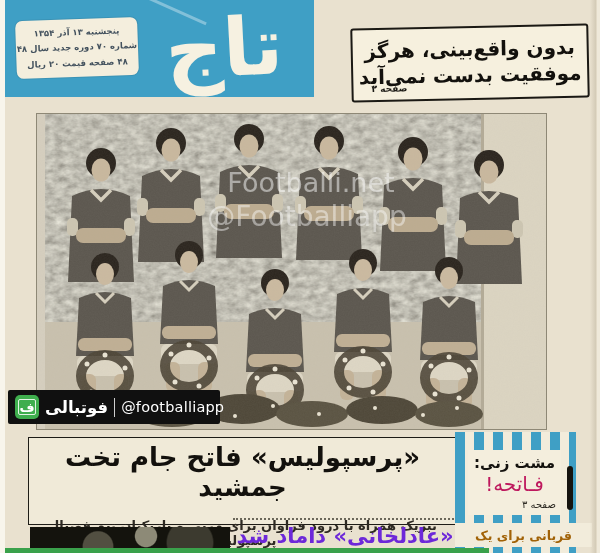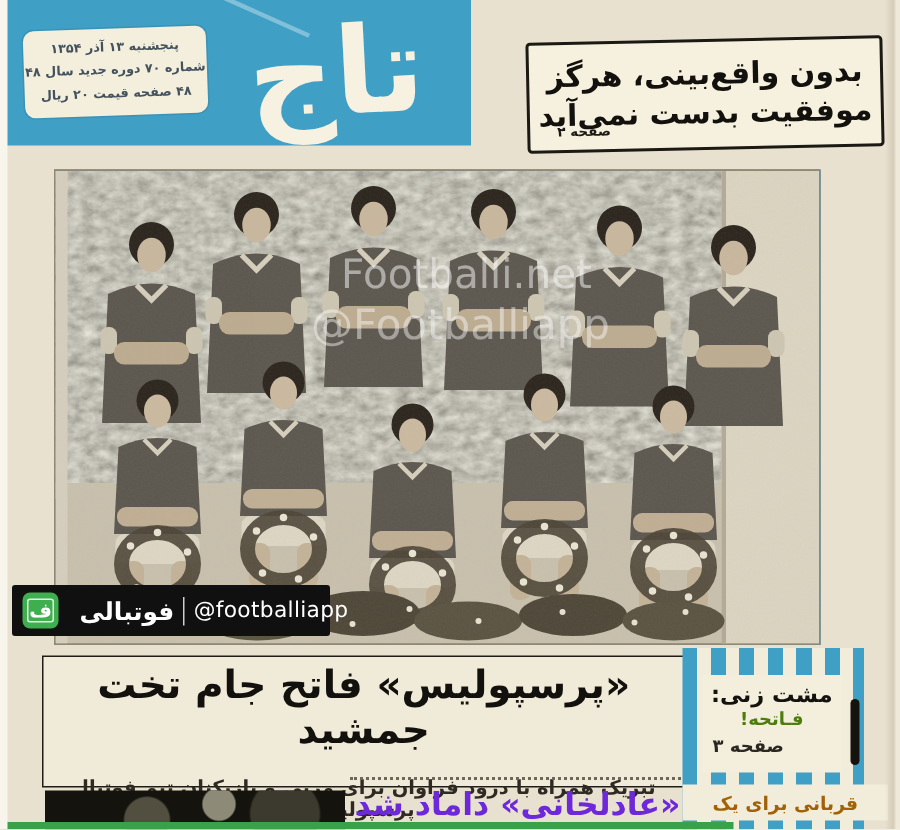--- a/index.html
+++ b/index.html
@@ -20,30 +20,30 @@
   .info-box{position:absolute;left:16px;top:19px;width:122px;height:58px;background:#f4eedd;border-radius:7px;
     transform:rotate(-2deg);box-shadow:0 0 0 1px rgba(0,0,0,.08);
     display:flex;flex-direction:column;justify-content:center;gap:2px;
     font-size:8.5px;font-weight:bold;color:#44525e;text-align:center;line-height:1.6;}
   
   .top-box{position:absolute;left:351px;top:26px;width:238px;height:74px;background:#f6f0de;
     border:2px solid #1b1914;border-radius:3px;transform:rotate(-1.2deg);
     text-align:center;color:#13110d;font-weight:bold;font-size:20px;line-height:1.32;padding-top:8px;box-sizing:border-box;}
   .top-box .pref{position:absolute;left:18px;bottom:4px;font-size:9px;font-weight:bold;color:#1c1a15;}
   
-  .photo{position:absolute;left:36px;top:113px;width:509px;height:315px;background:#0369a1;
+  .photo{position:absolute;left:36px;top:113px;width:509px;height:315px;background:#f0abfc;
     border:1px solid #8e8876;box-sizing:content-box;}
   
   .badge{position:absolute;left:8px;top:390px;width:212px;height:34px;background:#101010;border-radius:2px;
     display:flex;align-items:center;padding:0 7px;box-sizing:border-box;gap:6px;z-index:5;}
   .badge-icon{width:24px;height:24px;background:#3fae4e;border-radius:5px;position:relative;flex:0 0 auto;}
   .badge-icon .pitch{position:absolute;left:3px;top:4px;right:3px;bottom:4px;border:1px solid rgba(255,255,255,.85);border-radius:2px;}
   .badge-icon .letter{position:absolute;left:0;top:0;width:100%;height:100%;display:flex;align-items:center;justify-content:center;
     color:#fff;font-size:13px;font-weight:bold;}
-  .badge-brand{color:#fff;font-size:16.5px;font-weight:bold;margin-left:8px;}
+  .badge-brand{color:#fff;font-size:16.5px;font-weight:bold;}
   .badge-divider{width:1px;height:19px;background:rgba(255,255,255,.8);flex:0 0 auto;}
   .badge-handle{color:#fff;font-size:14.5px;letter-spacing:.2px;white-space:nowrap;}
   
   .headline-box{position:absolute;left:28px;top:437px;width:429px;height:88px;background:#f0ead8;
     border:1.5px solid #1e1c17;box-sizing:border-box;text-align:center;}
   .headline-title{font-size:26px;font-weight:bold;color:#13110d;margin-top:4px;letter-spacing:-.5px;}
   .headline-sub{font-size:13px;font-weight:bold;color:#2e2a23;margin-top:16px;}
   
   .dotted-line{position:absolute;left:233px;top:518px;width:225px;border-top:2px dotted #6b675a;}
   .sec-title{position:absolute;left:233px;top:524px;width:224px;text-align:center;
@@ -51,22 +51,22 @@
   .bottom-photo{position:absolute;left:30px;top:527px;width:200px;height:26px;background-color:#14130d;
     background-image:radial-gradient(circle at 58% 35%,#8d8a77 0 9%,rgba(0,0,0,0) 10%),
                      radial-gradient(circle at 34% 75%,#524f41 0 11%,rgba(0,0,0,0) 12%),
                      radial-gradient(circle at 80% 60%,#3c3a2f 0 14%,rgba(0,0,0,0) 15%);}
   
   .stripe-box{position:absolute;left:455px;top:432px;width:121px;height:121px;
     background:repeating-linear-gradient(90deg,#3f9fc5 0 10px,#f2ecdb 10px 19px);}
   .stripe-label{position:absolute;left:13px;top:18px;width:93px;height:65px;background:#f4eedd;
     text-align:center;box-sizing:border-box;padding-top:5px;}
   .stripe-l1{font-size:15px;font-weight:bold;color:#14120e;line-height:1.15;}
-  .stripe-l2{font-size:12px;font-weight:bold;color:#4d7c0f;line-height:1.2;}
-  .stripe-pref{font-size:12px;font-weight:bold;color:#2a2720;text-align:left;padding:3px 0 0 7px;}
+  .stripe-l2{font-size:20px;font-weight:normal;color:#be185d;line-height:1.2;}
+  .stripe-pref{font-size:10px;font-weight:normal;color:#2a2720;text-align:left;padding:3px 0 0 7px;margin-left:47px;}
   .stripe-bar{position:absolute;left:112px;top:34px;width:6px;height:44px;background:#15130e;border-radius:3px;}
   .stripe-band{position:absolute;left:0;top:91px;width:137px;height:24px;background:#f2ecdb;
     display:flex;align-items:center;justify-content:center;font-size:12.5px;font-weight:bold;color:#a16207;}
   
   .green-line{position:absolute;left:0;top:548px;width:489px;height:5px;background:#3aa14b;z-index:6;}
 </style>
 </head>
 <body>
 
 <div id="page">

